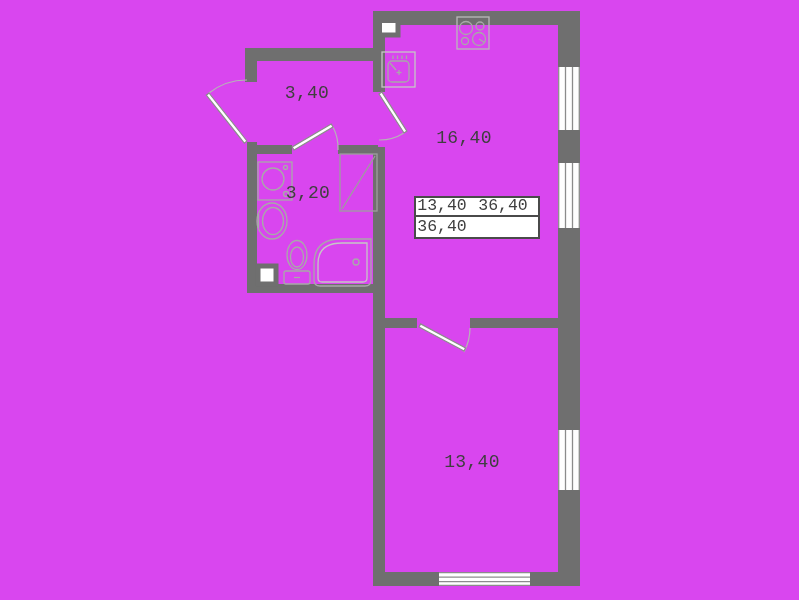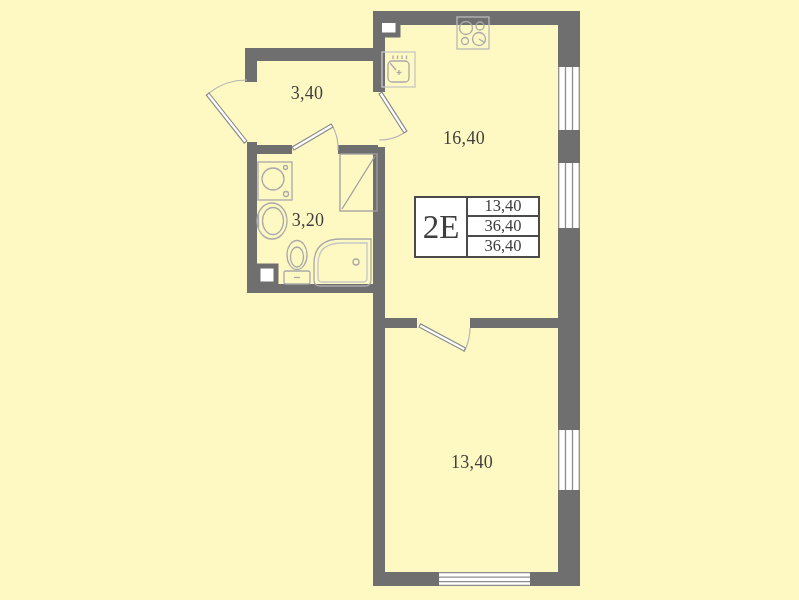--- a/index.html
+++ b/index.html
@@ -1,20 +1,20 @@
 <!DOCTYPE html>
 <html><head>
 <meta charset="utf-8">
 <style>
   html,body{margin:0;padding:0;background:#ffffff;}
   .canvas{
     position:relative;
     width:799px;height:600px;
-    background:#fef9c3;
-    font-family:Liberation Serif, serif;
+    background:#d946ef;
+    font-family:Liberation Mono, monospace;
     overflow:hidden;
   }
   .plan-svg{position:absolute;left:0;top:0;}
   .room-label{
     position:absolute;
     width:90px;
     text-align:center;
     font-size:18px;
     color:#3f3f3f;
     letter-spacing:.3px;
@@ -182,26 +182,25 @@
 
       <g stroke="#9e9e9e">
         <rect x="340" y="154" width="37" height="57"></rect>
         <line x1="375" y1="156" x2="342" y2="209"></line>
       </g>
     </g>
   </svg>
 
   <div class="room-label" style="left:262px;top:84px;">3,40</div>
 
-  <div class="room-label" style="left:263px;top:211px;">3,20</div>
+  <div class="room-label" style="left:263px;top:184px;">3,20</div>
 
   <div class="room-label" style="left:419px;top:129px;">16,40</div>
 
   <div class="room-label" style="left:427px;top:453px;">13,40</div>
 
   <div class="info-table">
-    <div class="unit">2Е</div>
     <div class="val">13,40</div>
     <div class="val">36,40</div>
     <div class="val last">36,40</div>
   </div>
 
 </div>
 
 </body></html>

